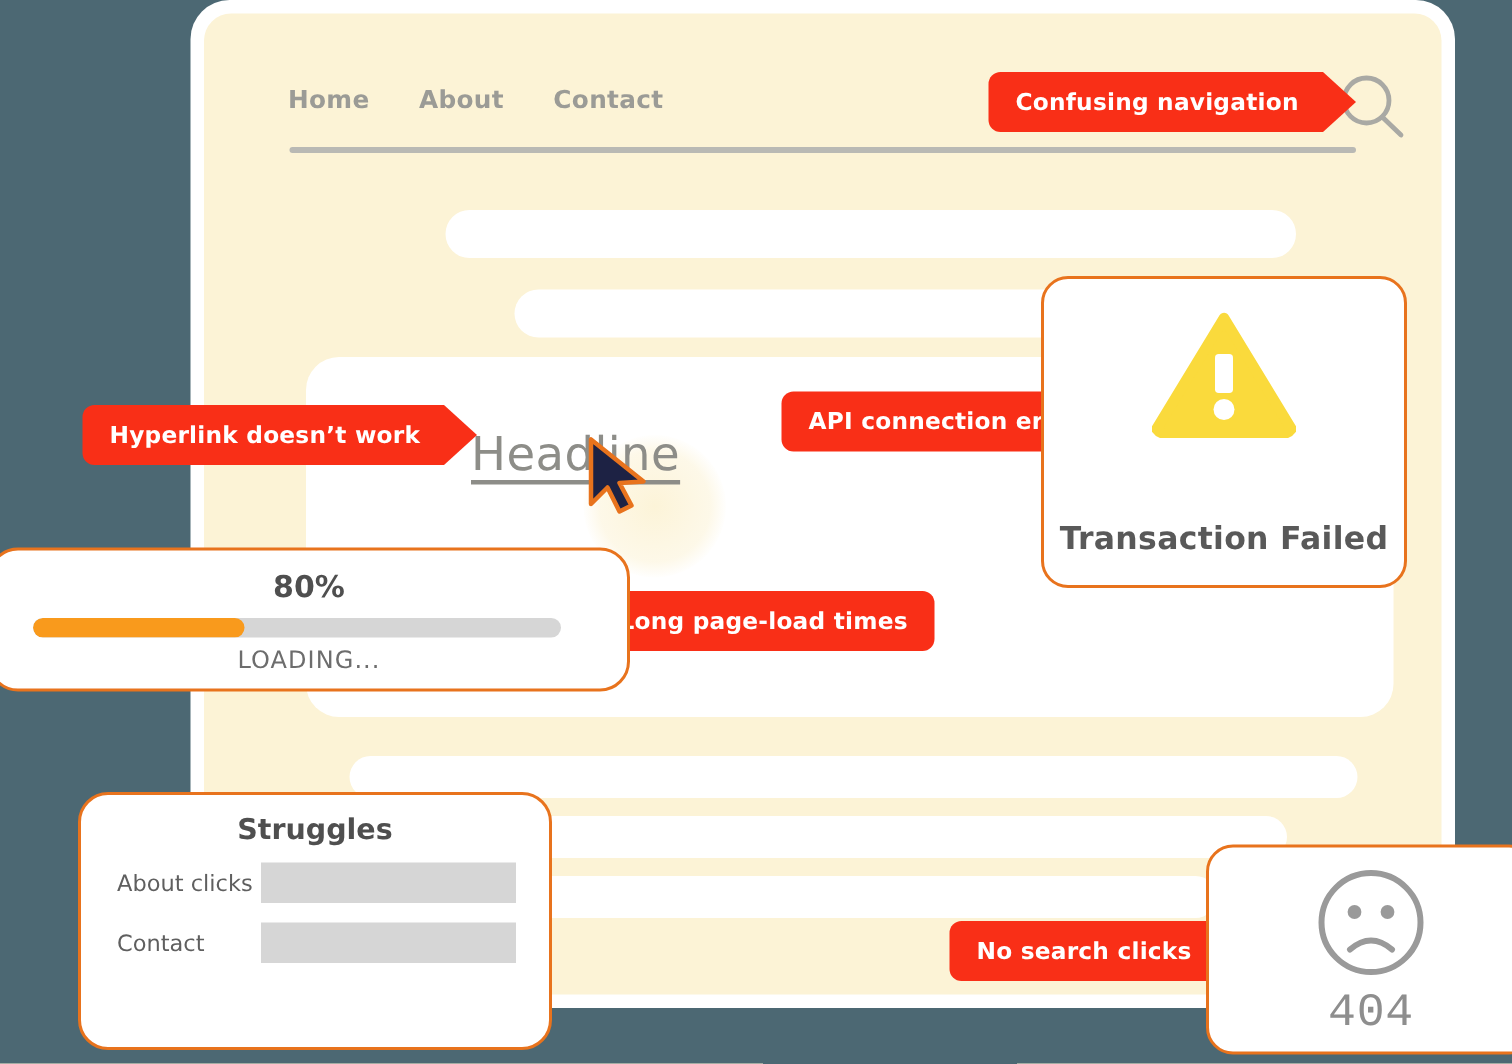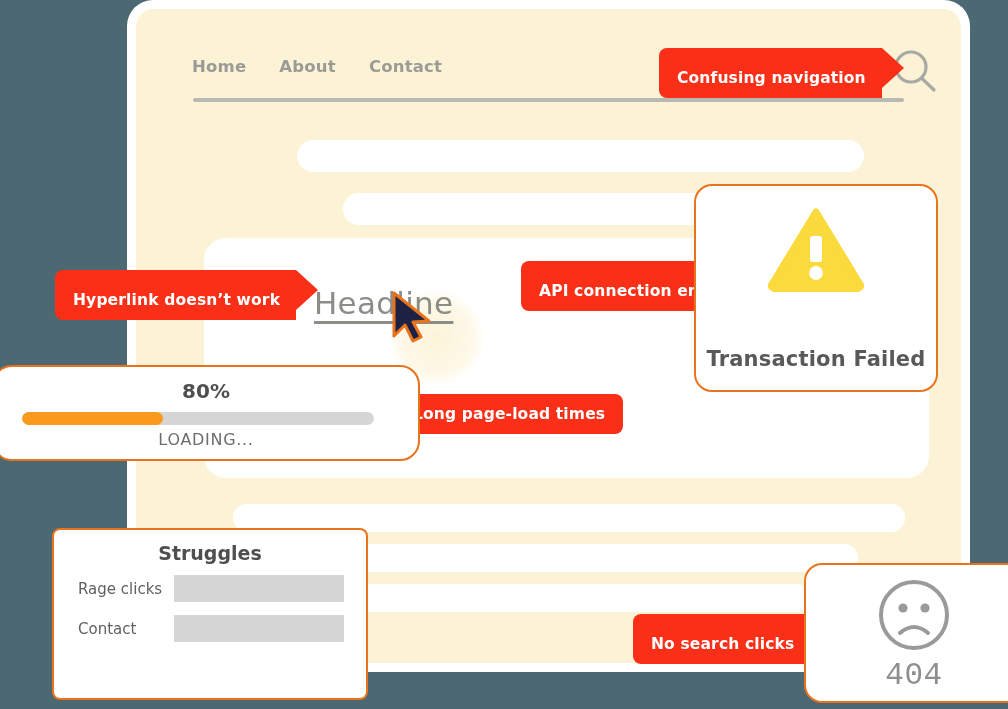--- a/index.html
+++ b/index.html
@@ -74,21 +74,21 @@
     color:#ffffff;
     font-size:15.5px;font-weight:700;
     letter-spacing:.15px;
     display:flex;align-items:center;
     height:40px;
     white-space:nowrap;
     cursor:pointer;
   }
   .flag.right{
     border-radius:8px 0 0 8px;
-    padding:10px 16px 0 18px;
+    padding:0 16px 0 18px;
   }
   .flag.right::after{
     content:"";position:absolute;left:100%;top:0;
     width:0;height:0;
     border-top:20px solid transparent;
     border-bottom:20px solid transparent;
     border-left:22px solid #f92f17;
   }
   .flag.left{
     border-radius:0 8px 8px 0;
@@ -129,21 +129,21 @@
     position:absolute;left:28px;top:45px;width:352px;height:13px;
     background:#d6d6d6;border-radius:7px;overflow:hidden;
   }
   .prog-fill{height:100%;background:#f99a1c;border-radius:7px;}
   .loading-label{
     position:absolute;left:0;right:0;bottom:10px;text-align:center;
     font-size:16px;color:#6d6d6d;letter-spacing:.7px;
   }
 
   
-  #struggles-card{left:52px;top:528px;width:316px;height:172px;border-radius:8px;}
+  #struggles-card{left:52px;top:528px;width:316px;height:172px;border-radius:20px;}
   .struggles-title{
     position:absolute;left:0;right:0;top:12px;text-align:center;
     font-size:19px;font-weight:700;color:#4f4f4f;
   }
   .struggle-rows{position:absolute;left:24px;top:45px;right:22px;}
   .srow{display:flex;align-items:center;height:27px;margin-bottom:13px;}
   .slabel{width:96px;font-size:15px;color:#5f5f5f;}
   .strack{flex:1;height:27px;background:#d6d6d6;position:relative;}
   .sfill{height:100%;background:#f98b12;}
 
@@ -235,21 +235,21 @@
       <div class="prog-fill" style="width: 40%;"></div>
     </div>
     <div class="loading-label">LOADING...</div>
   </div>
 
   <div class="card" id="struggles-card">
     <div class="struggles-title">Struggles</div>
     <div class="struggle-rows">
 
       <div class="srow">
-        <span class="slabel">Rage clicks</span>
+        <span class="slabel">About clicks</span>
         <span class="strack">
           <span class="sfill" style="width: 58%;"></span>
         </span>
       </div>
 
       <div class="srow">
         <span class="slabel">Contact</span>
         <span class="strack">
           <span class="sfill" style="width: 22%;"></span>
         </span>

